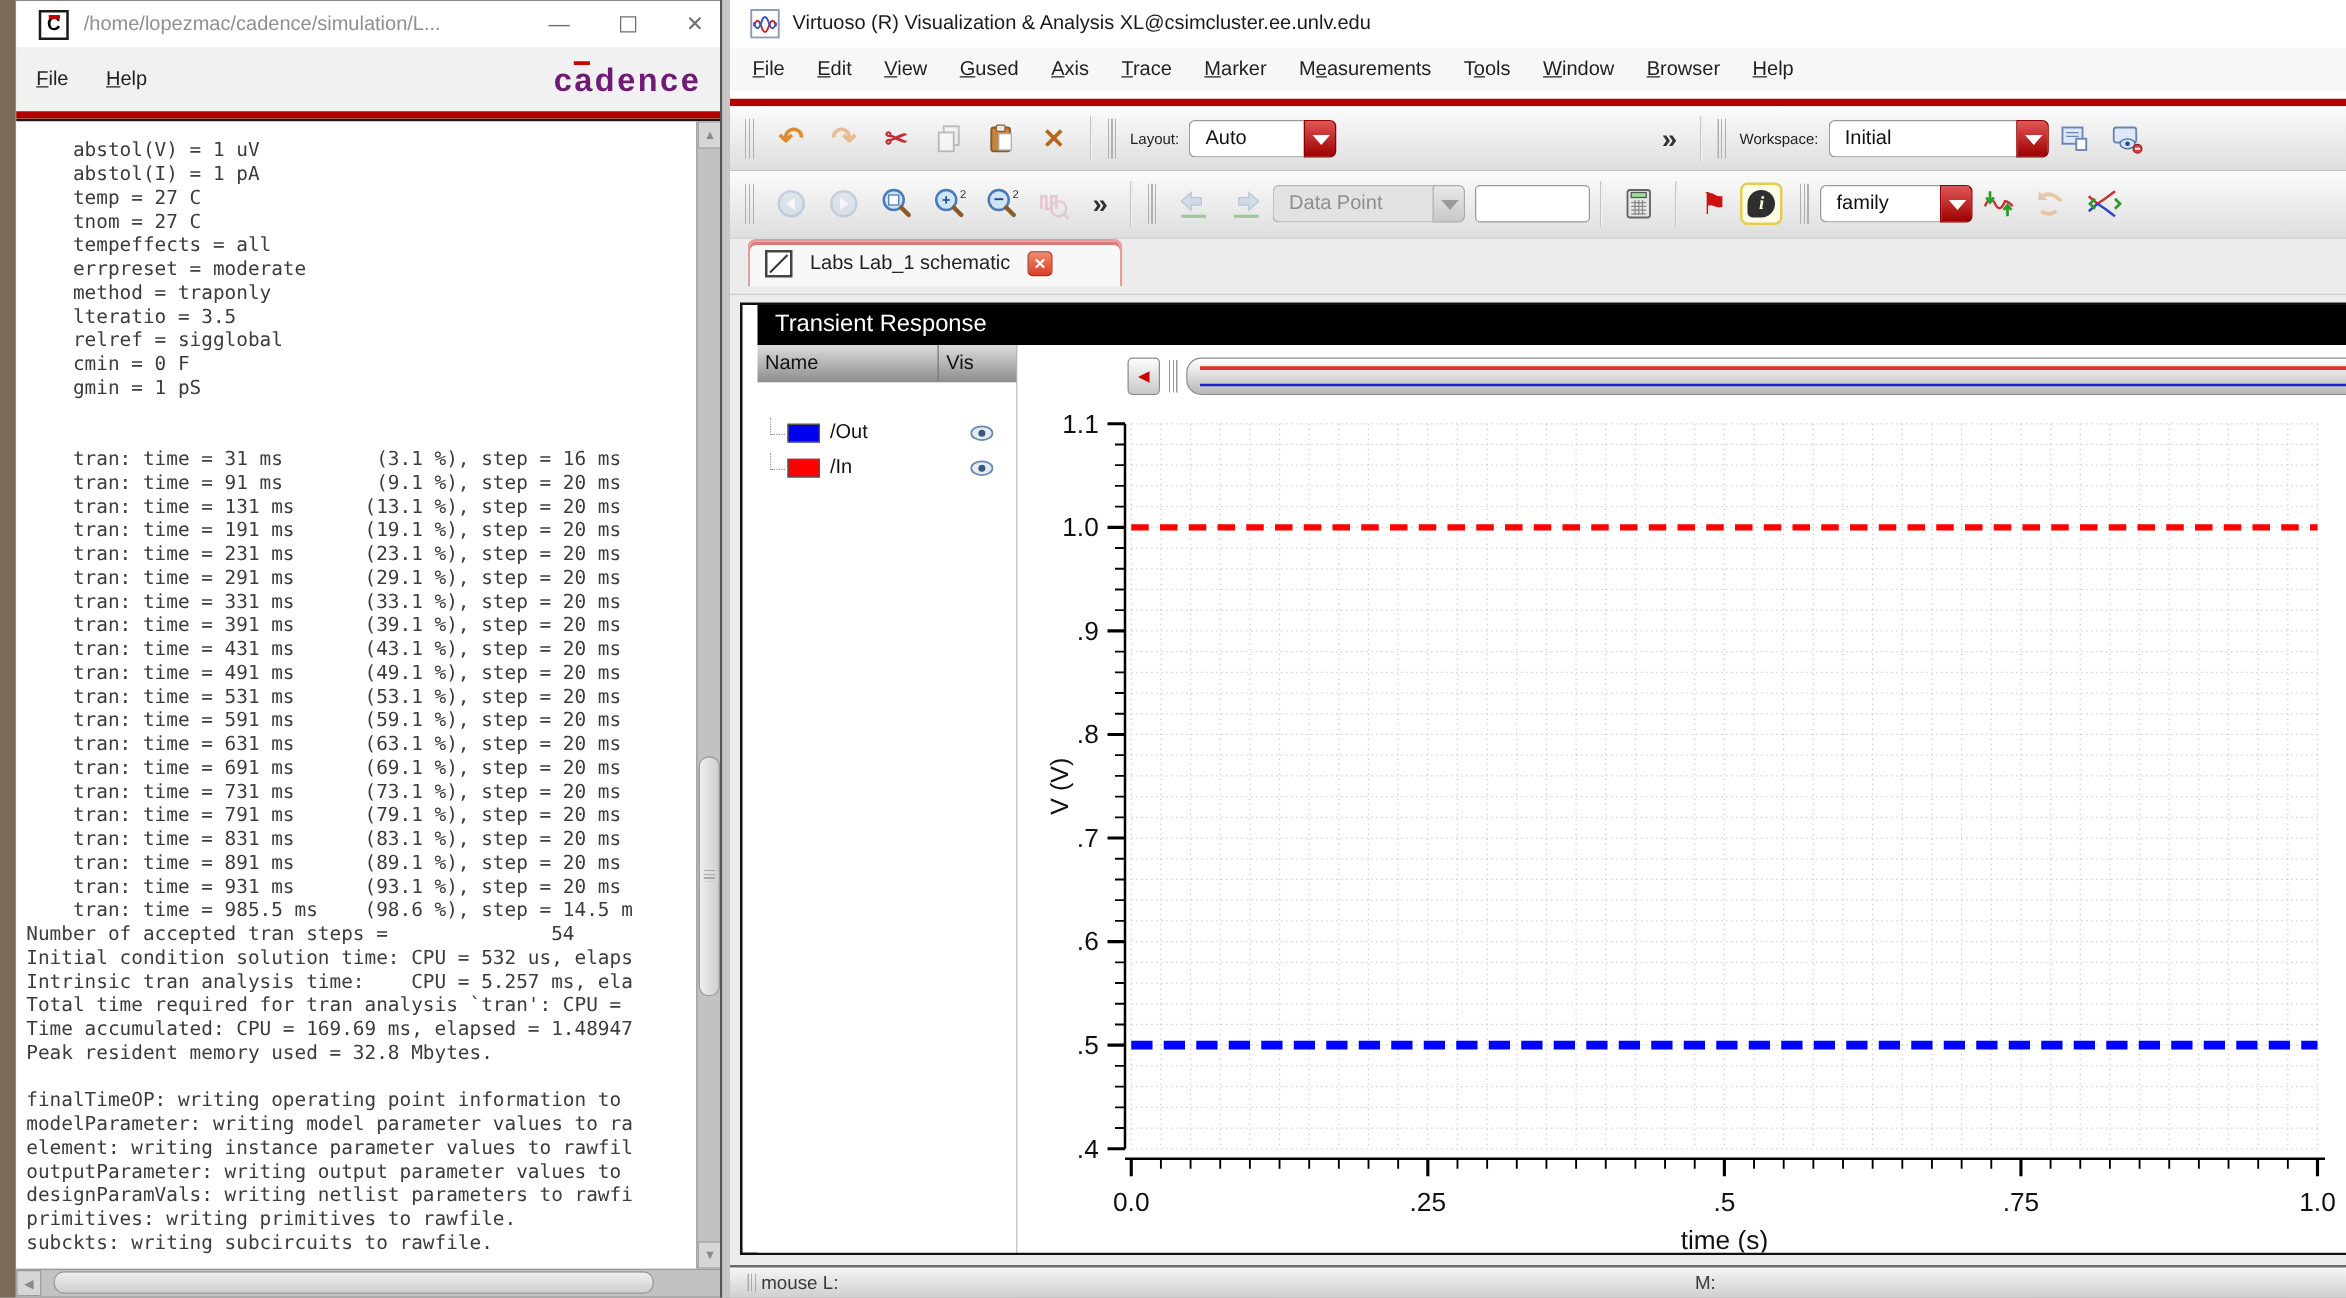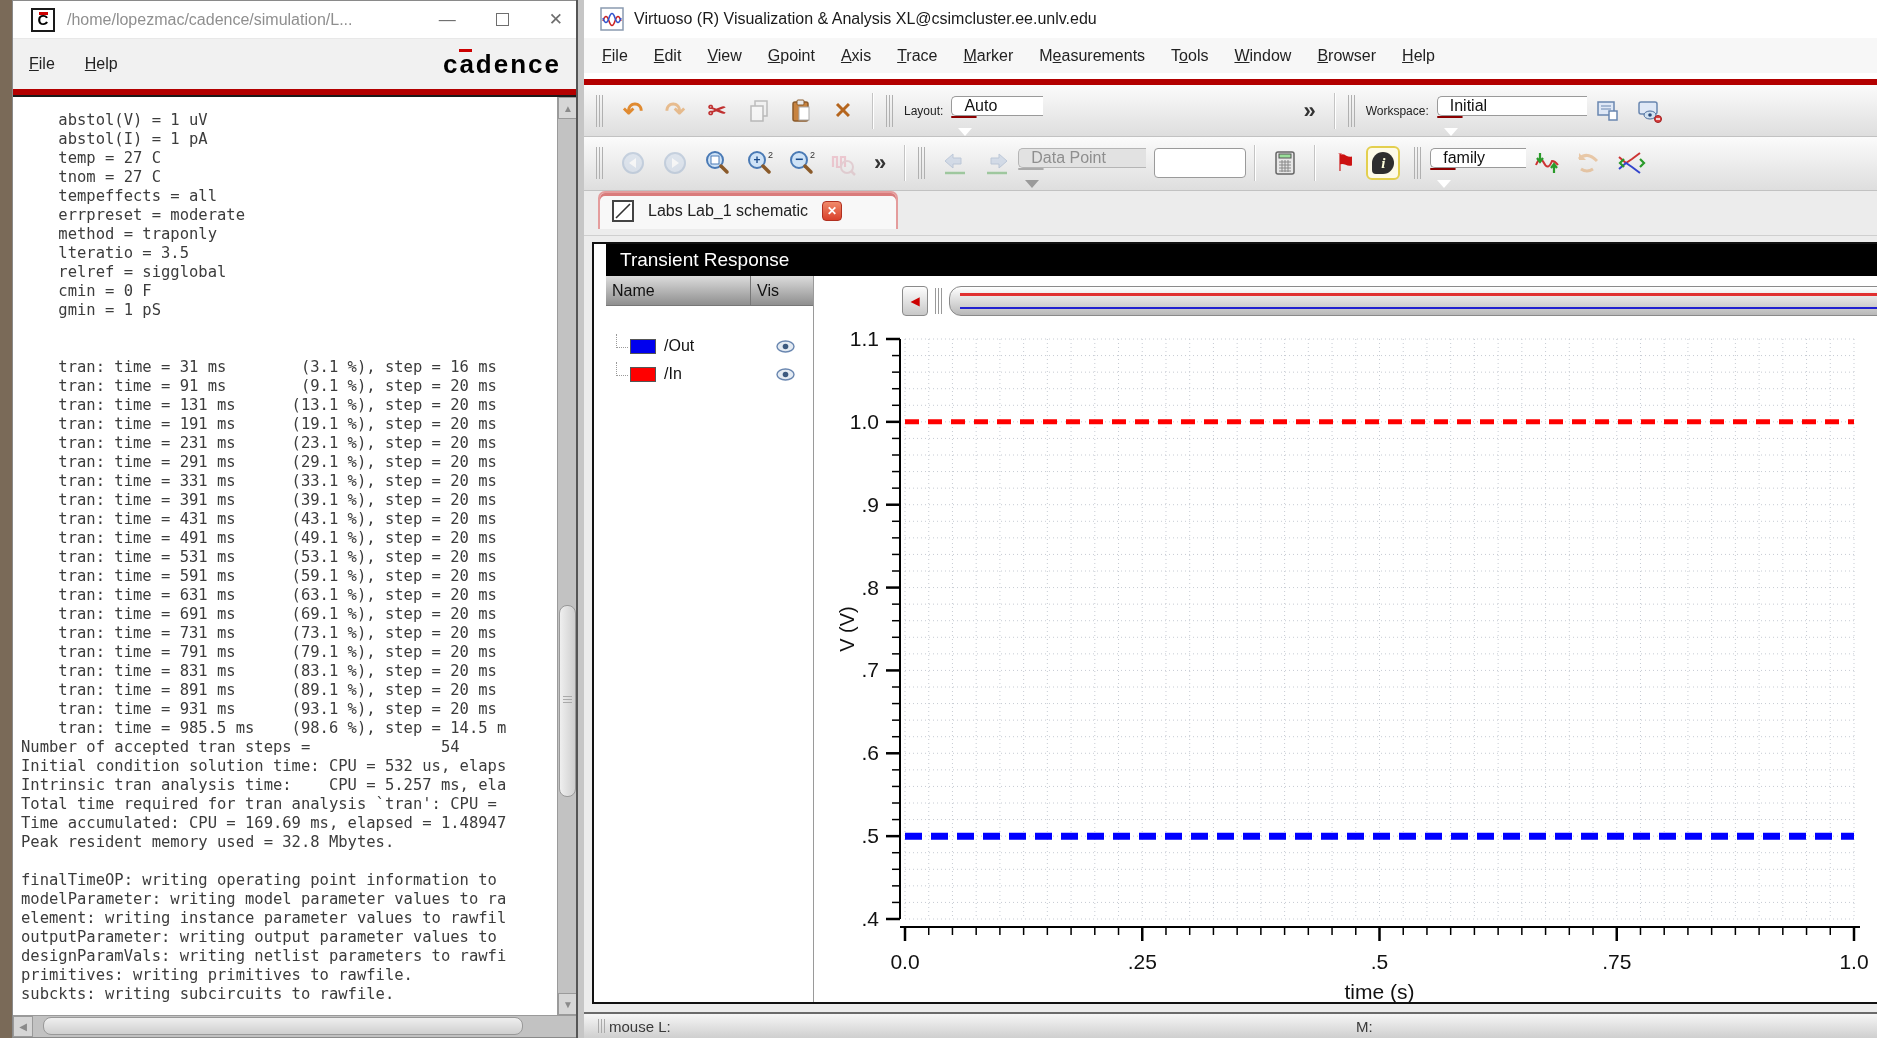--- a/index.html
+++ b/index.html
@@ -14,21 +14,21 @@
   .cad-icon { width:24px; height:24px; border:2px solid #1a1a1a; background:#fff; display:flex; align-items:center; justify-content:center;
     font-weight:bold; font-size:15px; position:relative; margin-right:12px; }
   .cad-icon::before { content:""; position:absolute; top:2px; left:6px; width:9px; height:3px; background:#cc0000; }
   .lt-title { color:#8f8f8f; font-size:16px; white-space:nowrap; overflow:hidden; }
   .winbtns { margin-left:auto; display:flex; align-items:center; gap:40px; color:#6e6e6e; }
   .winbtn { font-size:17px; line-height:1; cursor:default; }
   .maxbox { width:13px; height:13px; border:1px solid #6e6e6e; }
   .lt-menubar { height:50px; background:#f1f1f1; display:flex; align-items:center; padding:0 16px; gap:30px; font-size:16px; color:#222;}
   .menu-item { cursor:default; }
   .menu-item u { text-decoration:underline; }
-  .cadence-logo { margin-left:auto; font-weight:bold; font-size:26px; letter-spacing:2px; color:#000000; position:relative; }
+  .cadence-logo { margin-left:auto; font-weight:bold; font-size:26px; letter-spacing:2px; color:#701a75; position:relative; }
   .cadence-logo::after { content:""; position:absolute; left:16px; top:0px; width:13px; height:3.5px; background:#cc0000; }
   .redline { height:6px; background:#b30000; }
   .lt-log { flex:1; background:#fff; border-top:2px solid #1a1a1a; position:relative; overflow:hidden; }
   .lt-log pre { font-family:"DejaVu Sans Mono",monospace; font-size:15.5px; line-height:19px; color:#3c3c3c;
     padding:14px 26px 4px 8px; white-space:pre; }
   .vscroll { position:absolute; right:0; top:0; bottom:0; width:20px; background:#c2c2c2; border-left:1px solid #9a9a9a; }
   .sbtn { position:absolute; left:0; width:20px; height:22px; background:#d6d6d6; color:#8a8a8a; font-size:10px;
     display:flex; align-items:center; justify-content:center; border:1px solid #9a9a9a; }
   .vthumb { position:absolute; left:1px; top:508px; width:17px; height:192px; background:linear-gradient(90deg,#efefef,#cfcfcf);
     border:1px solid #999; border-radius:8px; }
@@ -50,21 +50,21 @@
   .grip { width:8px; height:32px; margin:0 8px 0 4px;
     background:repeating-linear-gradient(90deg,#b0b0b0 0 1px,transparent 1px 3px); }
   .tbtn { width:42px; height:38px; display:flex; align-items:center; justify-content:center; border-radius:4px; }
   .glyphbtn { font-size:24px; font-weight:bold; }
   .undo,.redo { color:#e08a30; }
   .cutg { color:#c03030; font-size:22px; }
   .delg { color:#b5651d; font-size:22px; }
   .disabled { opacity:.5; }
   .sep { width:2px; height:36px; background:#c4c4c4; border-right:1px solid #fff; margin:0 8px; }
   .tlabel { font-size:12px; color:#222; margin:0 8px 0 2px; }
-  .combo { display:flex; align-items:stretch; height:30px;flex-direction:column; }
+  .combo { display:flex; align-items:stretch; height:30px; }
   .combo-text { background:#fff; border:1px solid #9a9a9a; border-right:none; border-radius:5px 0 0 5px;
     font-size:16px; color:#111; display:flex; align-items:center; padding:0 12px; min-width:92px; }
   .combo-btn { width:26px; background:linear-gradient(#e25555,#9d0000); border:1px solid #8a0000; border-radius:0 5px 5px 0; position:relative; }
   .combo-btn::after { content:""; position:absolute; left:6px; top:11px; border:7px solid transparent; border-top:8px solid #fff; }
   .combo.gray .combo-text { background:#e2e2e2; color:#8e8e8e; border-color:#b5b5b5; min-width:128px; }
   .combo.gray .combo-btn { background:linear-gradient(#e8e8e8,#c8c8c8); border-color:#aaa; }
   .combo.gray .combo-btn::after { border-top-color:#9a9a9a; }
   .tfield { width:92px; height:30px; background:#fff; border:1px solid #9a9a9a; border-radius:4px; margin-left:8px; }
   .overflow { font-size:22px; font-weight:bold; color:#333; margin:0 10px; }
   .flagg { color:#cc1111; font-size:24px; }
@@ -224,21 +224,21 @@
       <span class="winbtn">✕</span>
     </div>
   </div>
 
   <div class="rt-menubar">
     <div style="display:flex;gap:26px;">
 
     <span class="menu-item"><span></span><u>F</u><span>ile</span></span>
         <span class="menu-item"><span></span><u>E</u><span>dit</span></span>
         <span class="menu-item"><span></span><u>V</u><span>iew</span></span>
-        <span class="menu-item"><span></span><u>G</u><span>point</span></span>
+        <span class="menu-item"><span></span><u>G</u><span>used</span></span>
         <span class="menu-item"><span></span><u>A</u><span>xis</span></span>
         <span class="menu-item"><span></span><u>T</u><span>race</span></span>
         <span class="menu-item"><span></span><u>M</u><span>arker</span></span>
         <span class="menu-item"><span>M</span><u>e</u><span>asurements</span></span>
         <span class="menu-item"><span>T</span><u>o</u><span>ols</span></span>
         <span class="menu-item"><span></span><u>W</u><span>indow</span></span>
         <span class="menu-item"><span></span><u>B</u><span>rowser</span></span>
         <span class="menu-item"><span></span><u>H</u><span>elp</span></span>
       </div>
     <span class="cadence-logo" style="font-size:24px;">cadence</span>

